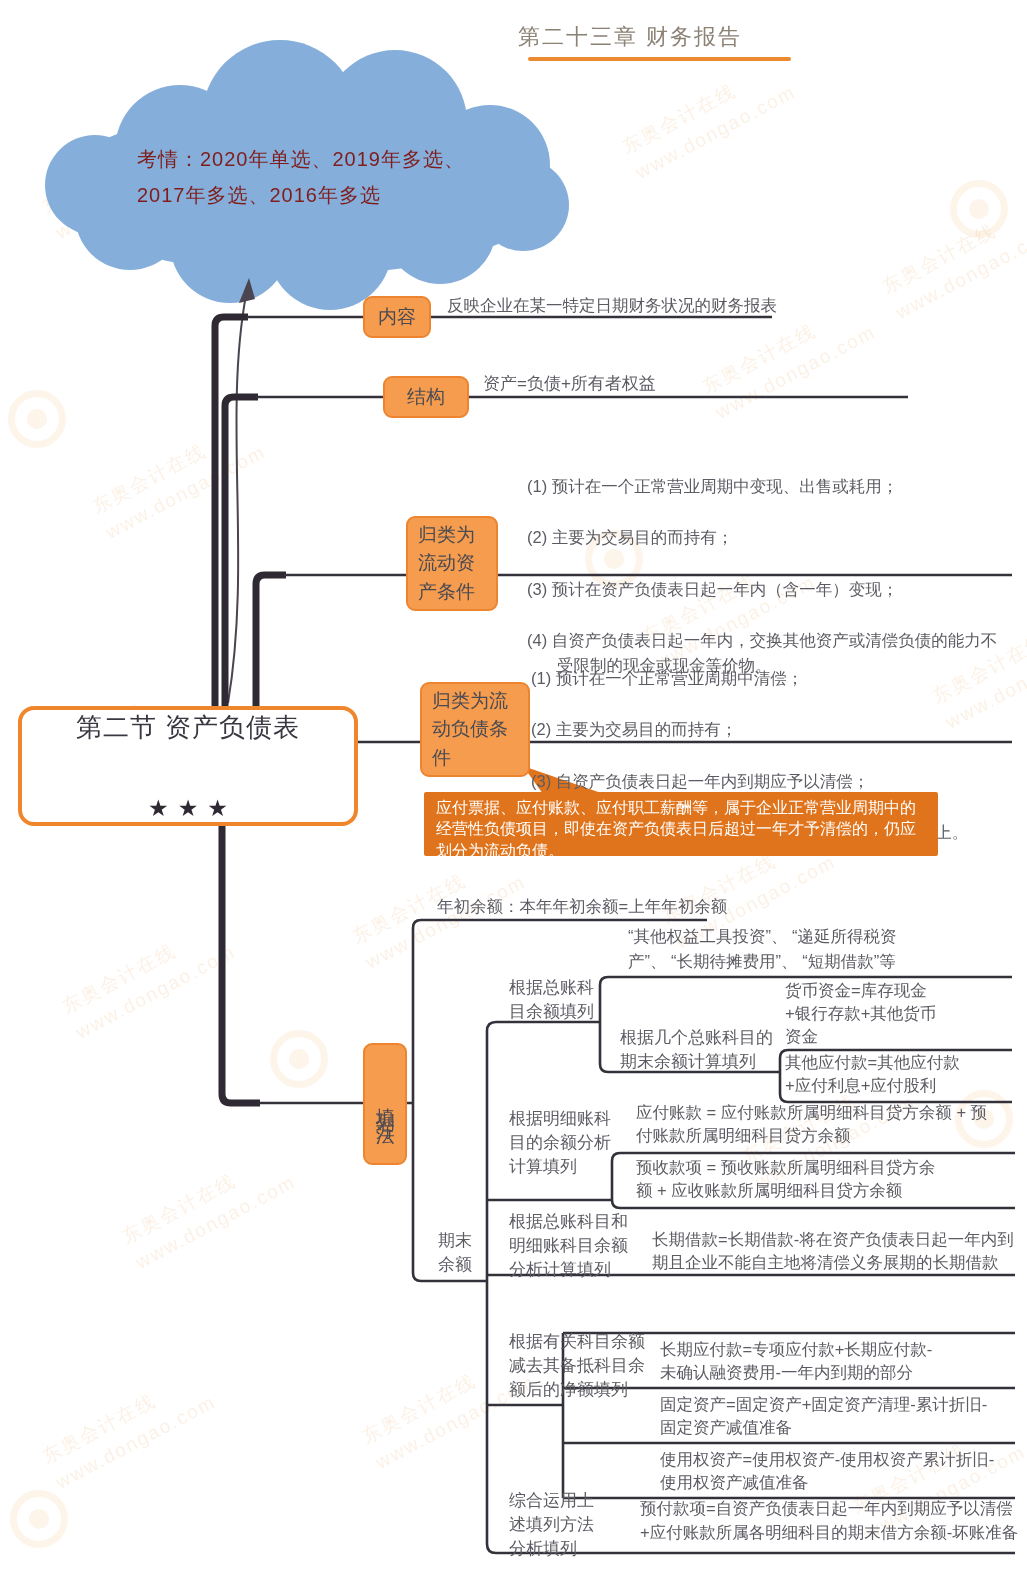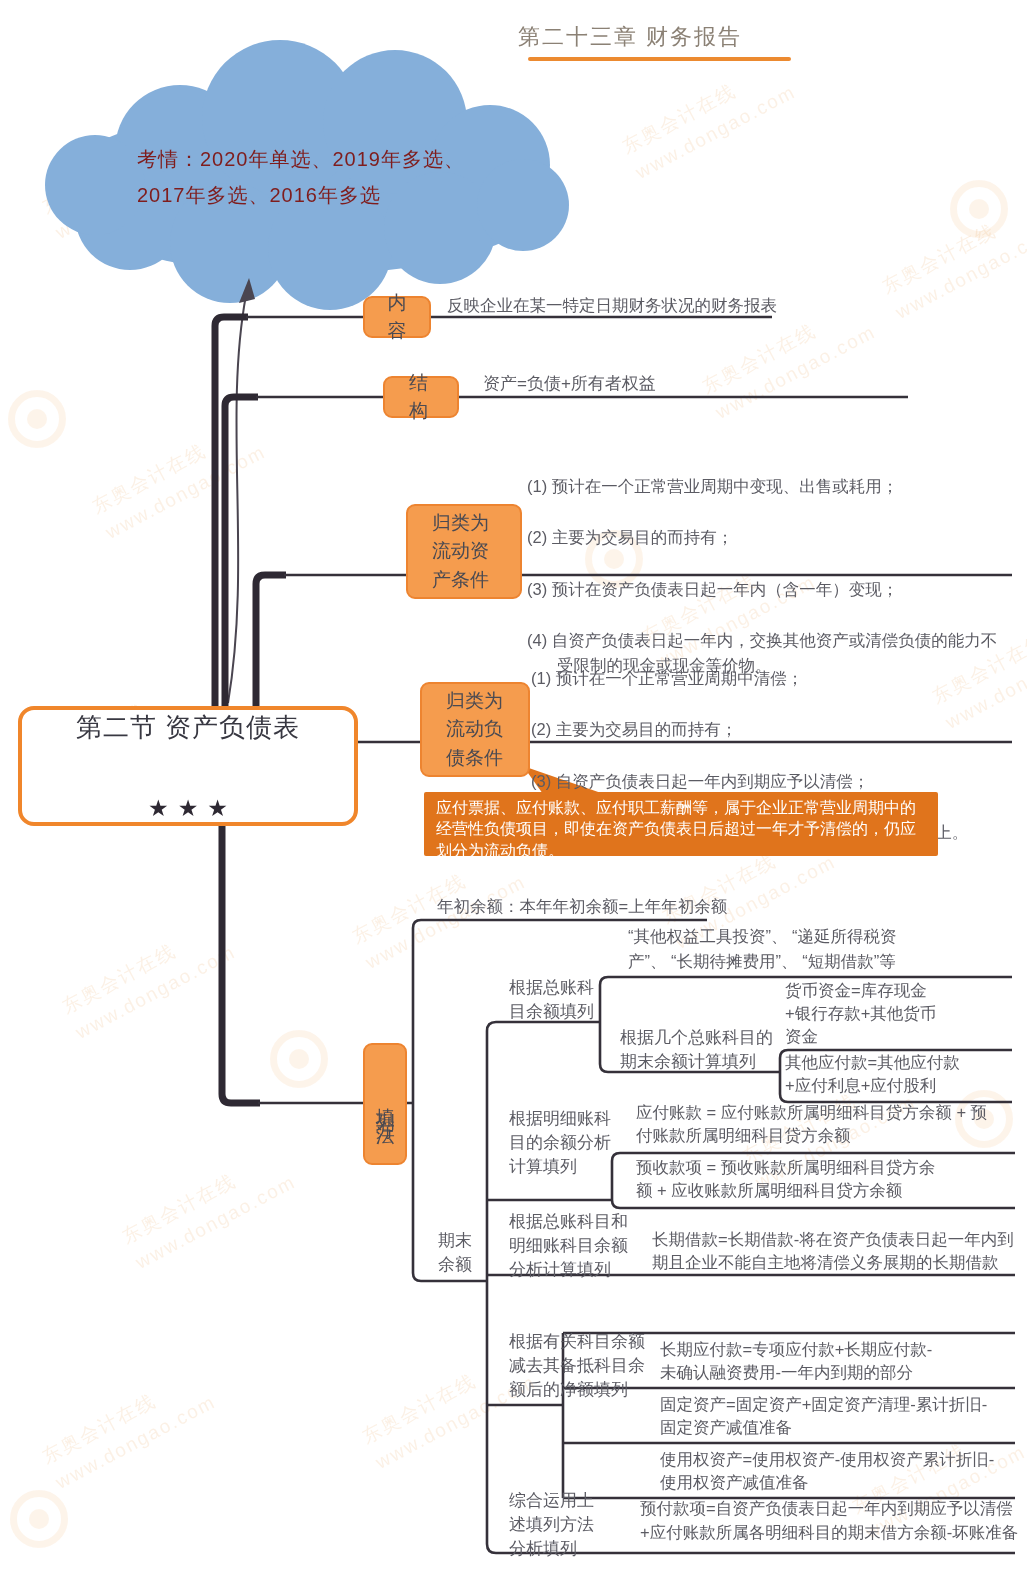--- a/index.html
+++ b/index.html
@@ -12,21 +12,21 @@
   .ring:after{content:"";position:absolute;left:12px;top:12px;width:20px;height:20px;border-radius:50%;background:#f2a95c;}
   svg.lines{position:absolute;left:0;top:0;z-index:1;}
   
   .t{position:absolute;color:#5b5b63;font-size:16.5px;line-height:1.5;white-space:pre-line;z-index:2;}
   .nw{white-space:nowrap;}
   .lbl{position:absolute;color:#5b5b63;font-size:17px;line-height:1.42;white-space:pre-line;z-index:2;}
   .li{padding-left:30px;text-indent:-30px;margin:0 8px 2px 0;}
   
   .obox{position:absolute;background:#f59c4e;border:2px solid #ed8430;border-radius:9px;
         color:#4a4a52;display:flex;align-items:center;justify-content:center;text-align:left;
-        font-size:19px;line-height:1.5;z-index:3;box-sizing:border-box;padding:4px 24px;}
+        font-size:19px;line-height:1.5;z-index:3;box-sizing:border-box;padding:4px 10px;}
   .vert{writing-mode:vertical-rl;text-orientation:upright;letter-spacing:6px;padding:10px 6px;}
   
   #root{position:absolute;left:18px;top:706px;width:332px;height:112px;background:#fff;
         border:4px solid #f0862b;border-radius:16px;display:flex;flex-direction:column;
         align-items:center;justify-content:space-between;z-index:3;}
   #root .rt{font-size:26px;color:#383842;letter-spacing:1px;}
   #root .stars{font-size:23px;color:#2e2933;letter-spacing:9px;margin-top:7px;text-indent:9px;}
   
   #hdr{position:absolute;left:455px;top:22px;width:350px;text-align:center;font-size:22px;
        color:#8b8175;letter-spacing:2px;z-index:2;}
@@ -151,24 +151,24 @@
 2017年多选、2016年多选</div>
 
   <div id="root">
     <div class="rt">第二节 资产负债表</div>
     <div class="stars">★★★</div>
   </div>
 
   <div class="obox" style="left:363px;top:296px;width:68px;height:42px;">
     <span>内容</span>
   </div>
-  <div class="obox" style="left:383px;top:376px;width:76px;height:42px;">
+  <div class="obox" style="left:383px;top:376px;width:86px;height:42px;">
     <span>结构</span>
   </div>
-  <div class="obox" style="left:406px;top:504px;width:116px;height:95px;">
+  <div class="obox" style="left:406px;top:516px;width:92px;height:95px;">
     <span>归类为流动资产条件</span>
   </div>
   <div class="obox" style="left:420px;top:682px;width:110px;height:95px;align-items:center;">
     <span>归类为流动负债条件</span>
   </div>
   <div class="obox vert" style="left:363px;top:1043px;width:44px;height:122px;">
     <span>填列方法</span>
   </div>
 
   <div class="t nw" style="left:447px;top:293px;">反映企业在某一特定日期财务状况的财务报表</div>

